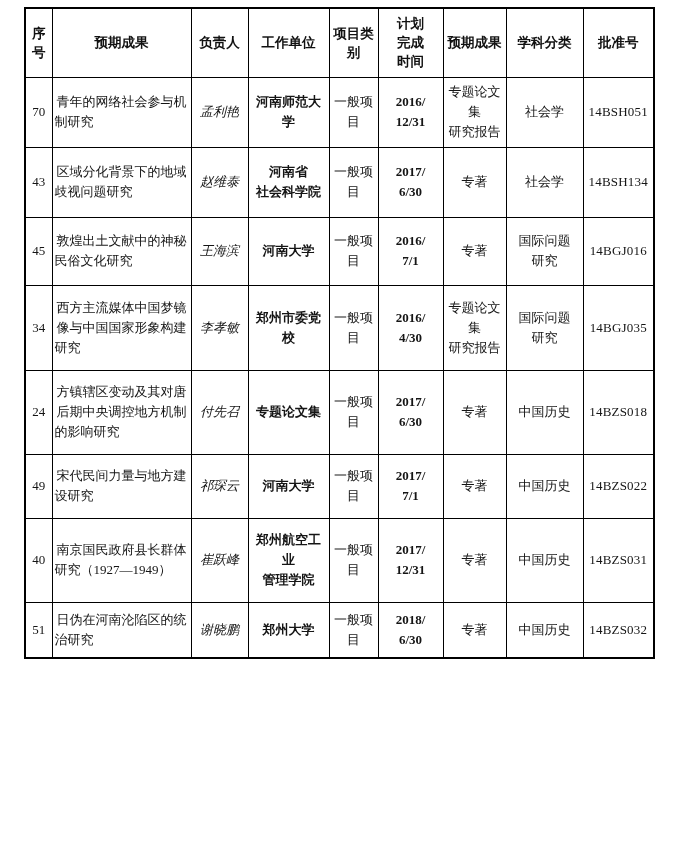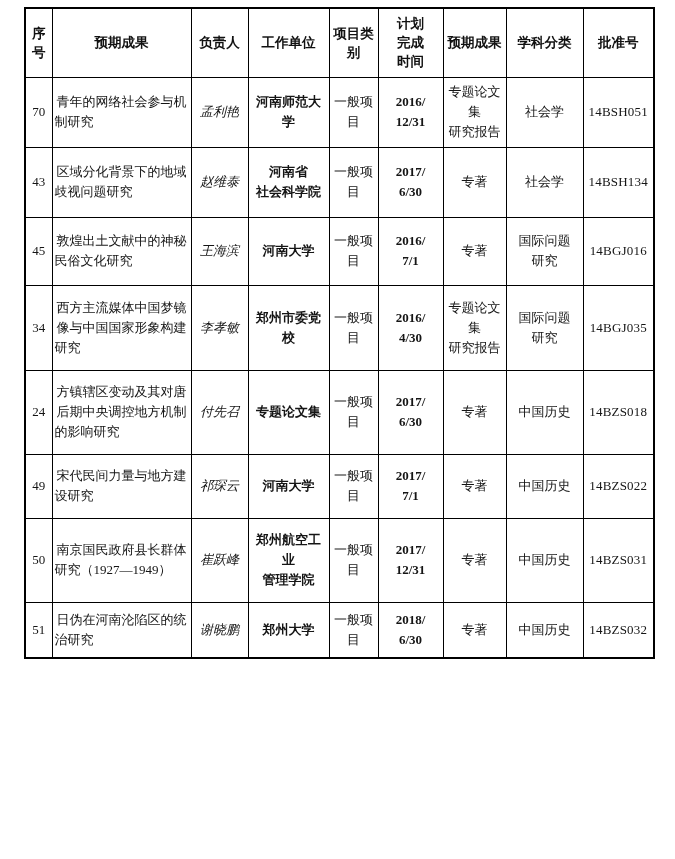--- a/index.html
+++ b/index.html
@@ -167,21 +167,21 @@
           <td class="col-leader">祁琛云</td>
           <td class="col-unit">河南大学</td>
           <td class="col-category">一般项目</td>
           <td class="col-deadline">2017/
 7/1</td>
           <td class="col-outcome">专著</td>
           <td class="col-subject">中国历史</td>
           <td class="col-grant">14BZS022</td>
         </tr>
         <tr style="height: 84px;">
-          <td class="col-no">50</td>
+          <td class="col-no">40</td>
           <td class="col-name">南京国民政府县长群体研究（1927—1949）</td>
           <td class="col-leader">崔跃峰</td>
           <td class="col-unit">郑州航空工业
 管理学院</td>
           <td class="col-category">一般项目</td>
           <td class="col-deadline">2017/
 12/31</td>
           <td class="col-outcome">专著</td>
           <td class="col-subject">中国历史</td>
           <td class="col-grant">14BZS031</td>

